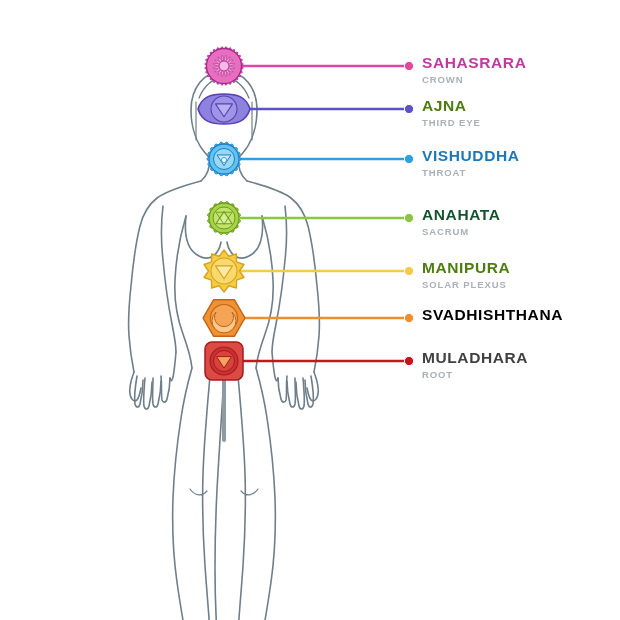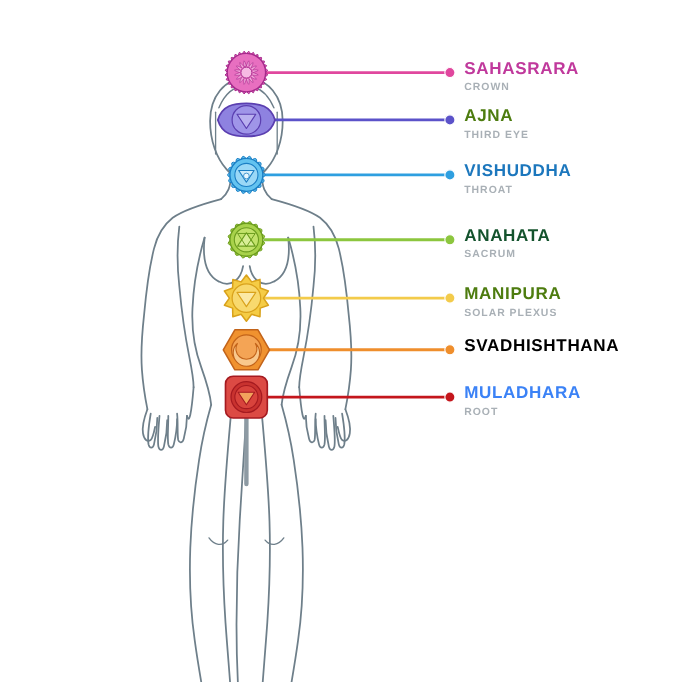--- a/index.html
+++ b/index.html
@@ -276,18 +276,18 @@
         <div class="label-sub">SACRUM</div>
       </div>
       <div class="label-group" style="top: 224px;">
         <div class="label-title" style="color: #4d7c0f;">MANIPURA</div>
         <div class="label-sub">SOLAR PLEXUS</div>
       </div>
       <div class="label-group" style="top: 271px;">
         <div class="label-title" style="color: #000000;">SVADHISHTHANA</div>
       </div>
       <div class="label-group" style="top: 314px;">
-        <div class="label-title" style="color: #3b82f6;">MULADHARA</div>
+        <div class="label-title" style="color: #404040;">MULADHARA</div>
         <div class="label-sub">ROOT</div>
       </div>
     </div>
 
 </div>
 
 </body></html>

